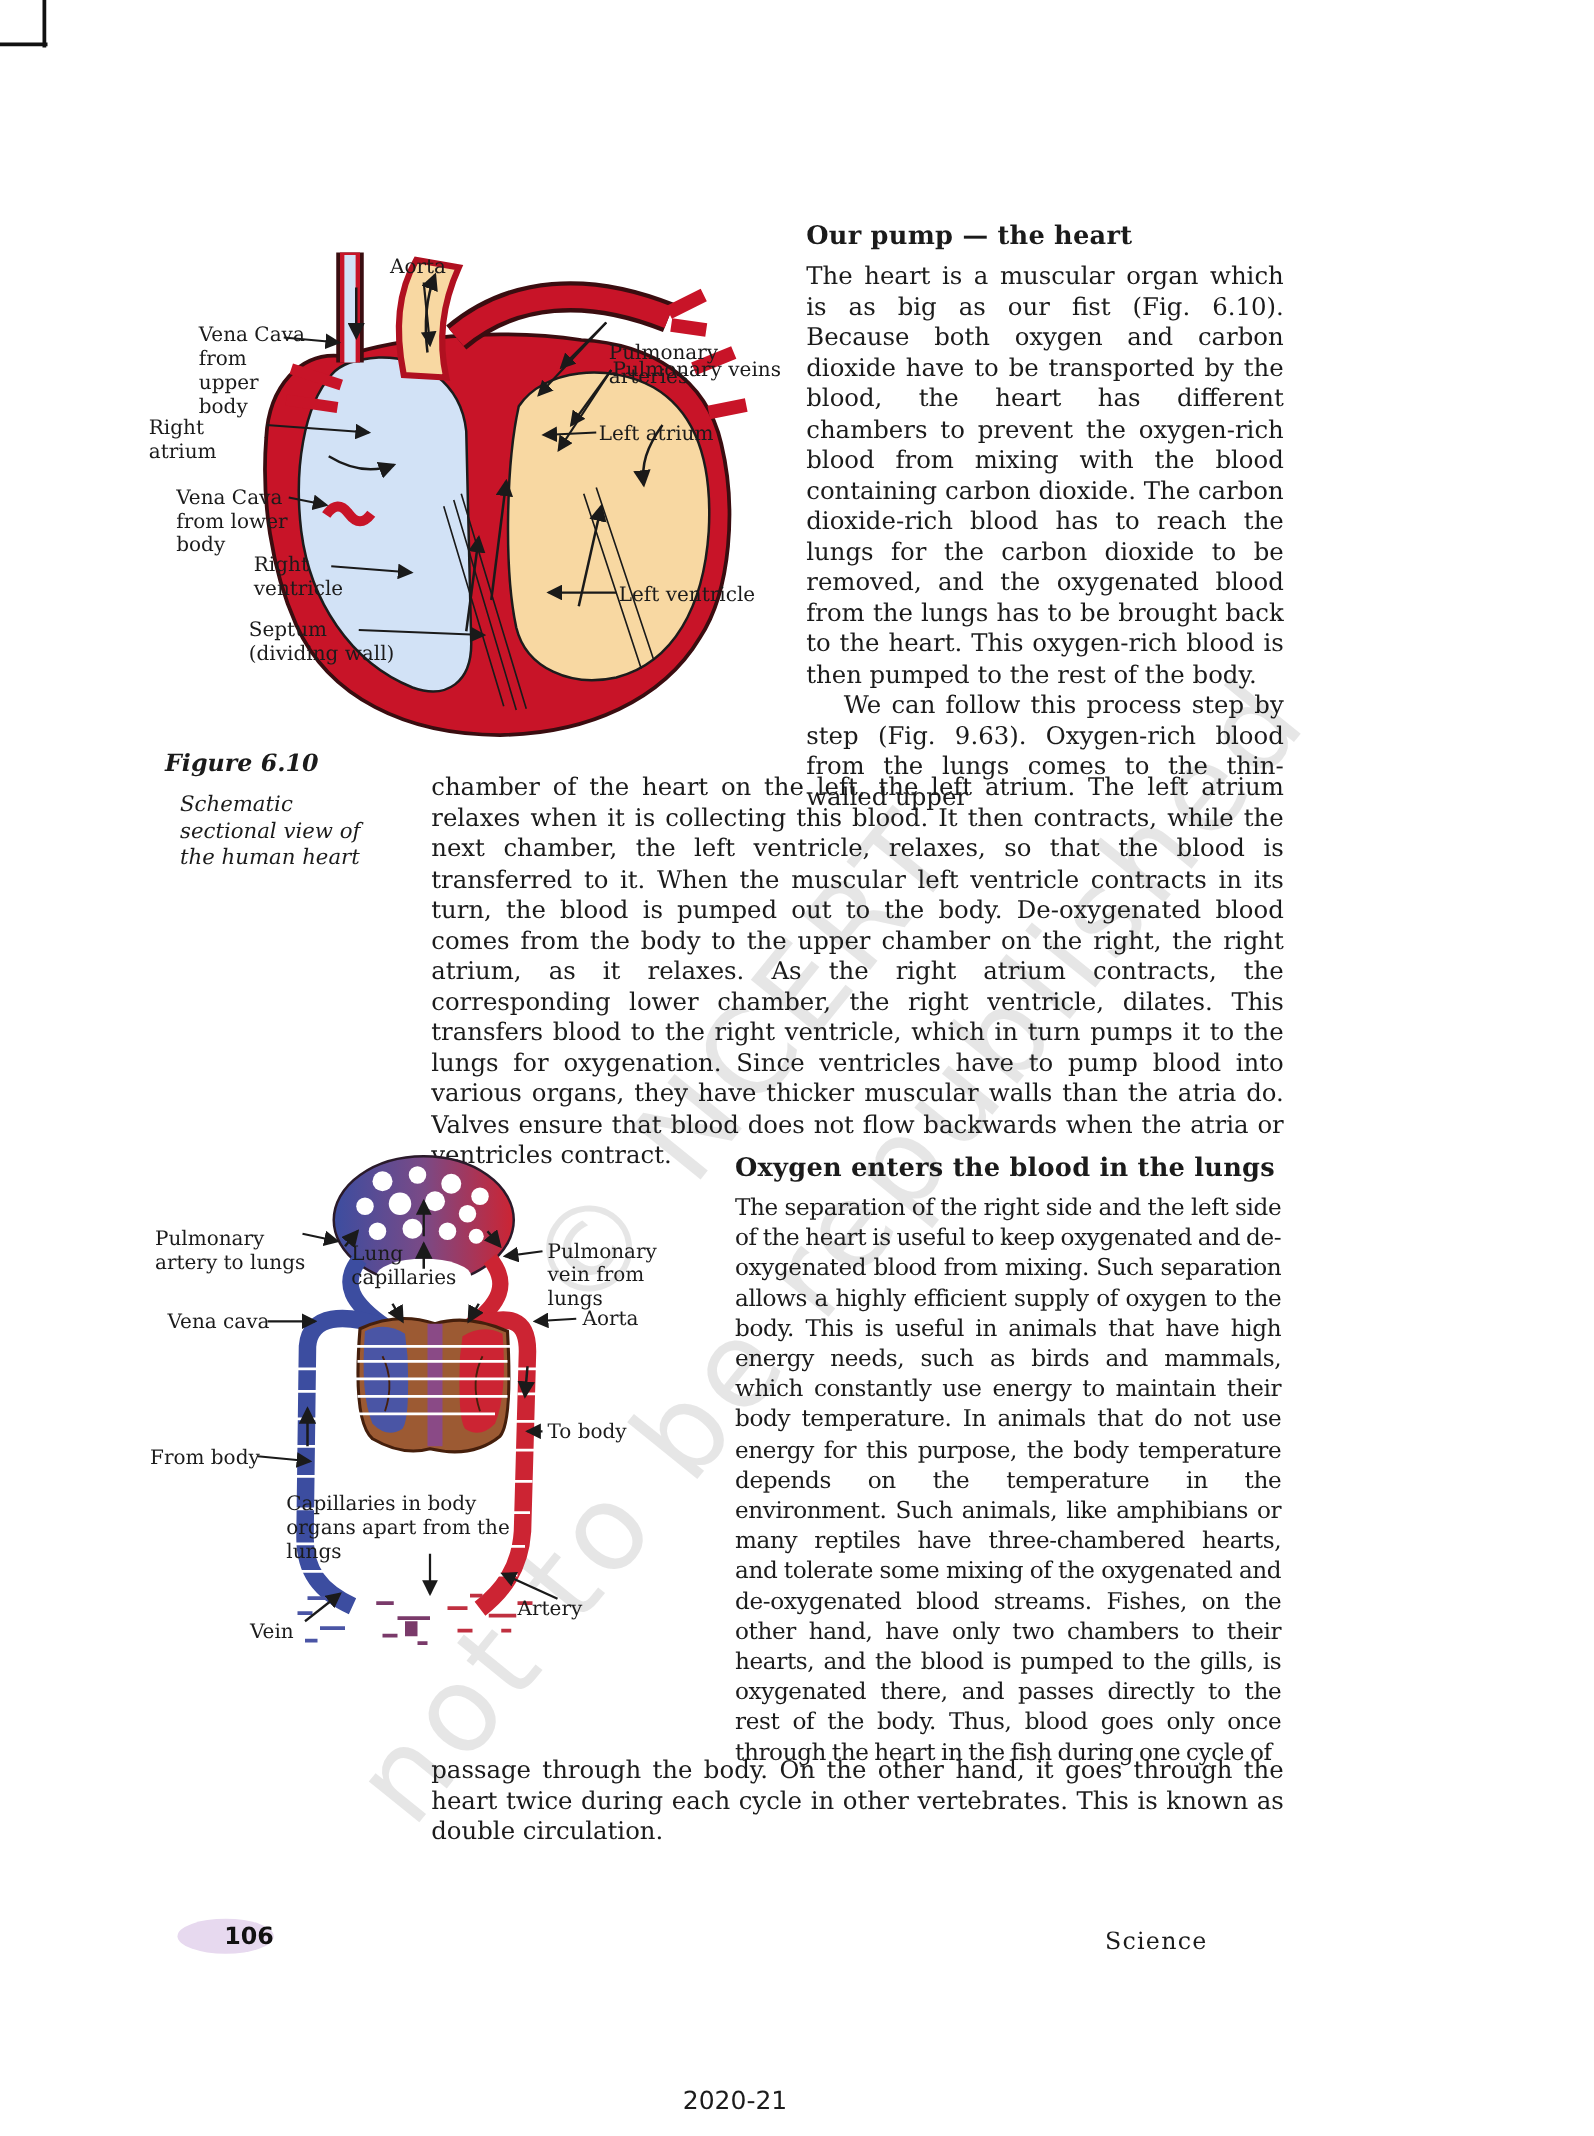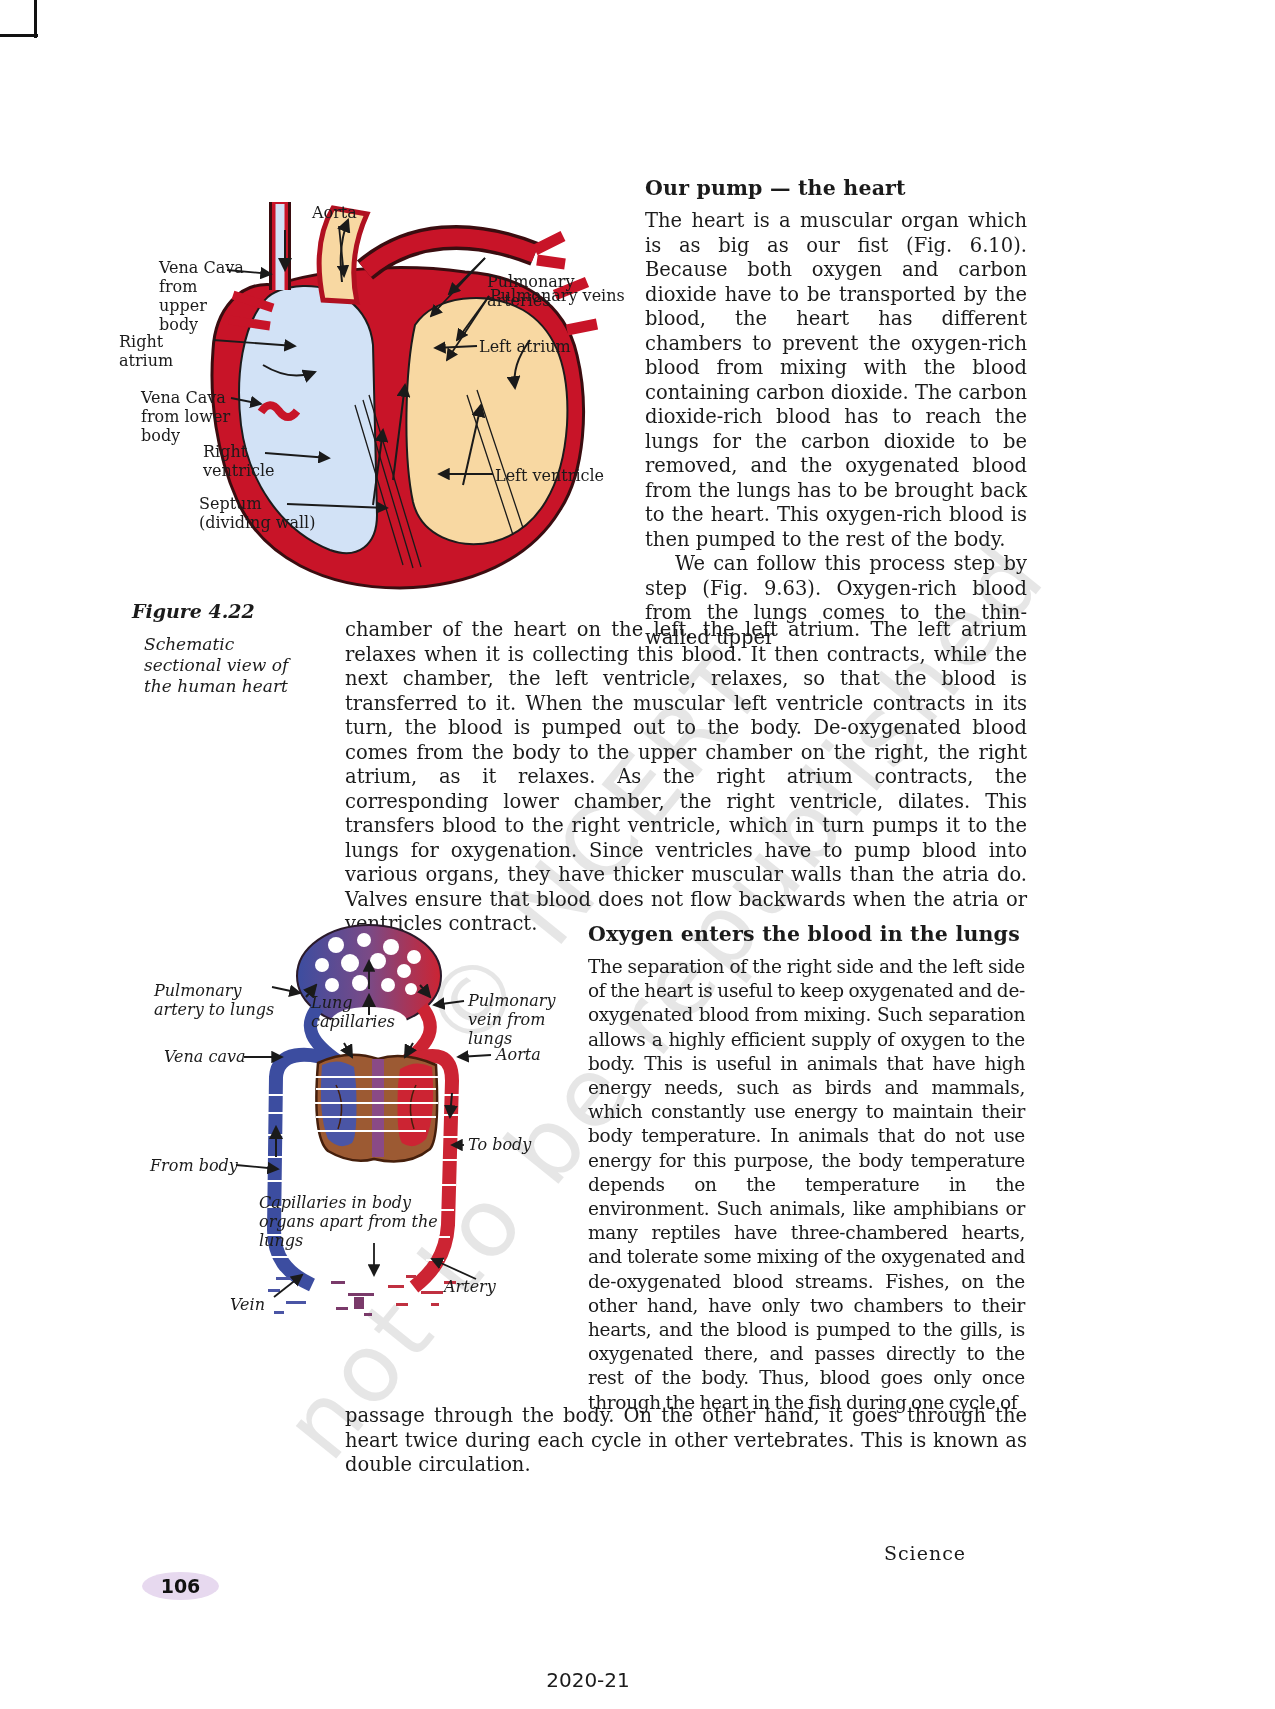--- a/index.html
+++ b/index.html
@@ -22,22 +22,22 @@
   
   .fig-title{font-size:19px;font-weight:bold;font-style:italic;margin:0 0 3px 0;}
   .fig-cap{font-style:italic;font-size:17px;line-height:21px;margin:12px;}
   
   .fig{position:absolute;}
   .fig svg{position:absolute;left:0;top:0;}
   .fl{position:absolute;font-size:16px;line-height:19px;}
   .fl.c{text-align:left;}
   
   .badge{position:absolute;left:142px;top:1535px;width:77px;height:28px;border-radius:50%;
-         background:#e7d9ef;text-align:center;line-height:28px;
-         font-family:"DejaVu Sans",sans-serif;font-weight:bold;font-size:19px;color:#111;margin-top:37px;}
+         background:#e7d9ef;text-align:right;line-height:28px;
+         font-family:"DejaVu Sans",sans-serif;font-weight:bold;font-size:19px;color:#111;}
   .science{position:absolute;left:825px;top:1542px;width:200px;text-align:center;
            font-size:19px;letter-spacing:1px;}
   .year{position:absolute;left:0;top:1668px;width:1176px;text-align:center;
         font-family:"DejaVu Sans",sans-serif;font-size:20px;}
 </style>
 </head>
 <body>
 
 <div class="page">
 
@@ -110,35 +110,35 @@
     <div class="fl" style="left:26px;top:198px;width:92px;">Vena Cava from lower body</div>
     <div class="fl" style="left:88px;top:252px;width:76px;">Right ventricle</div>
     <div class="fl" style="left:84px;top:304px;width:120px;">Septum (dividing wall)</div>
     <div class="fl" style="left:372px;top:58px;width:152px;margin-top:24px;">Pulmonary arteries</div>
     <div class="fl" style="left:375px;top:96px;width:145px;">Pulmonary veins</div>
     <div class="fl" style="left:364px;top:147px;width:105px;">Left atrium</div>
     <div class="fl" style="left:380px;top:276px;width:115px;">Left ventricle</div>
   </div>
 
   <div class="abs" style="left:132px;top:600px;width:195px;">
-    <p class="fig-title">Figure 4.22</p>
+    <p class="fig-title">Figure 6.10</p>
     <p class="fig-cap">Schematic sectional view of the human heart</p>
   </div>
 
   <div class="abs body-col" style="left:645px;top:176px;width:382px;">
     <h3 class="head">Our pump — the heart</h3>
     <p>The heart is a muscular organ which is as big as our fist (Fig. 6.10). Because both oxygen and carbon dioxide have to be transported by the blood, the heart has different chambers to prevent the oxygen-rich blood from mixing with the blood containing carbon dioxide. The carbon dioxide-rich blood has to reach the lungs for the carbon dioxide to be removed, and the oxygenated blood from the lungs has to be brought back to the heart. This oxygen-rich blood is then pumped to the rest of the body.</p>
     <p class="indent">We can follow this process step by step (Fig. 9.63). Oxygen-rich blood from the lungs comes to the thin-walled upper</p>
   </div>
 
   <div class="abs flow" style="left:345px;top:618px;width:682px;">
     <p>chamber of the heart on the left, the left atrium. The left atrium relaxes when it is collecting this blood. It then contracts, while the next chamber, the left ventricle, relaxes, so that the blood is transferred to it. When the muscular left ventricle contracts in its turn, the blood is pumped out to the body. De-oxygenated blood comes from the body to the upper chamber on the right, the right atrium, as it relaxes. As the right atrium contracts, the corresponding lower chamber, the right ventricle, dilates. This transfers blood to the right ventricle, which in turn pumps it to the lungs for oxygenation. Since ventricles have to pump blood into various organs, they have thicker muscular walls than the atria do. Valves ensure that blood does not flow backwards when the atria or ventricles contract.</p>
   </div>
 
-  <div class="fig" style="left:126px;top:845px;width:470px;height:480px;font-style:italic;">
+  <div class="fig" style="left:96px;top:845px;width:470px;height:480px;">
     <svg width="470" height="480" viewBox="0 0 470 480">
       <defs>
         <marker id="arr2" viewBox="0 0 10 10" refX="8.5" refY="5" markerWidth="7" markerHeight="7" orient="auto-start-reverse">
           <path d="M0,0 L10,5 L0,10 Z" fill="#1a1a1a"></path>
         </marker>
         <linearGradient id="meshGrad" x1="0" y1="0" x2="1" y2="0">
           <stop offset="0" stop-color="#3c4da0"></stop>
           <stop offset="0.5" stop-color="#7a4a86"></stop>
           <stop offset="1" stop-color="#cc2433"></stop>
         </linearGradient>

